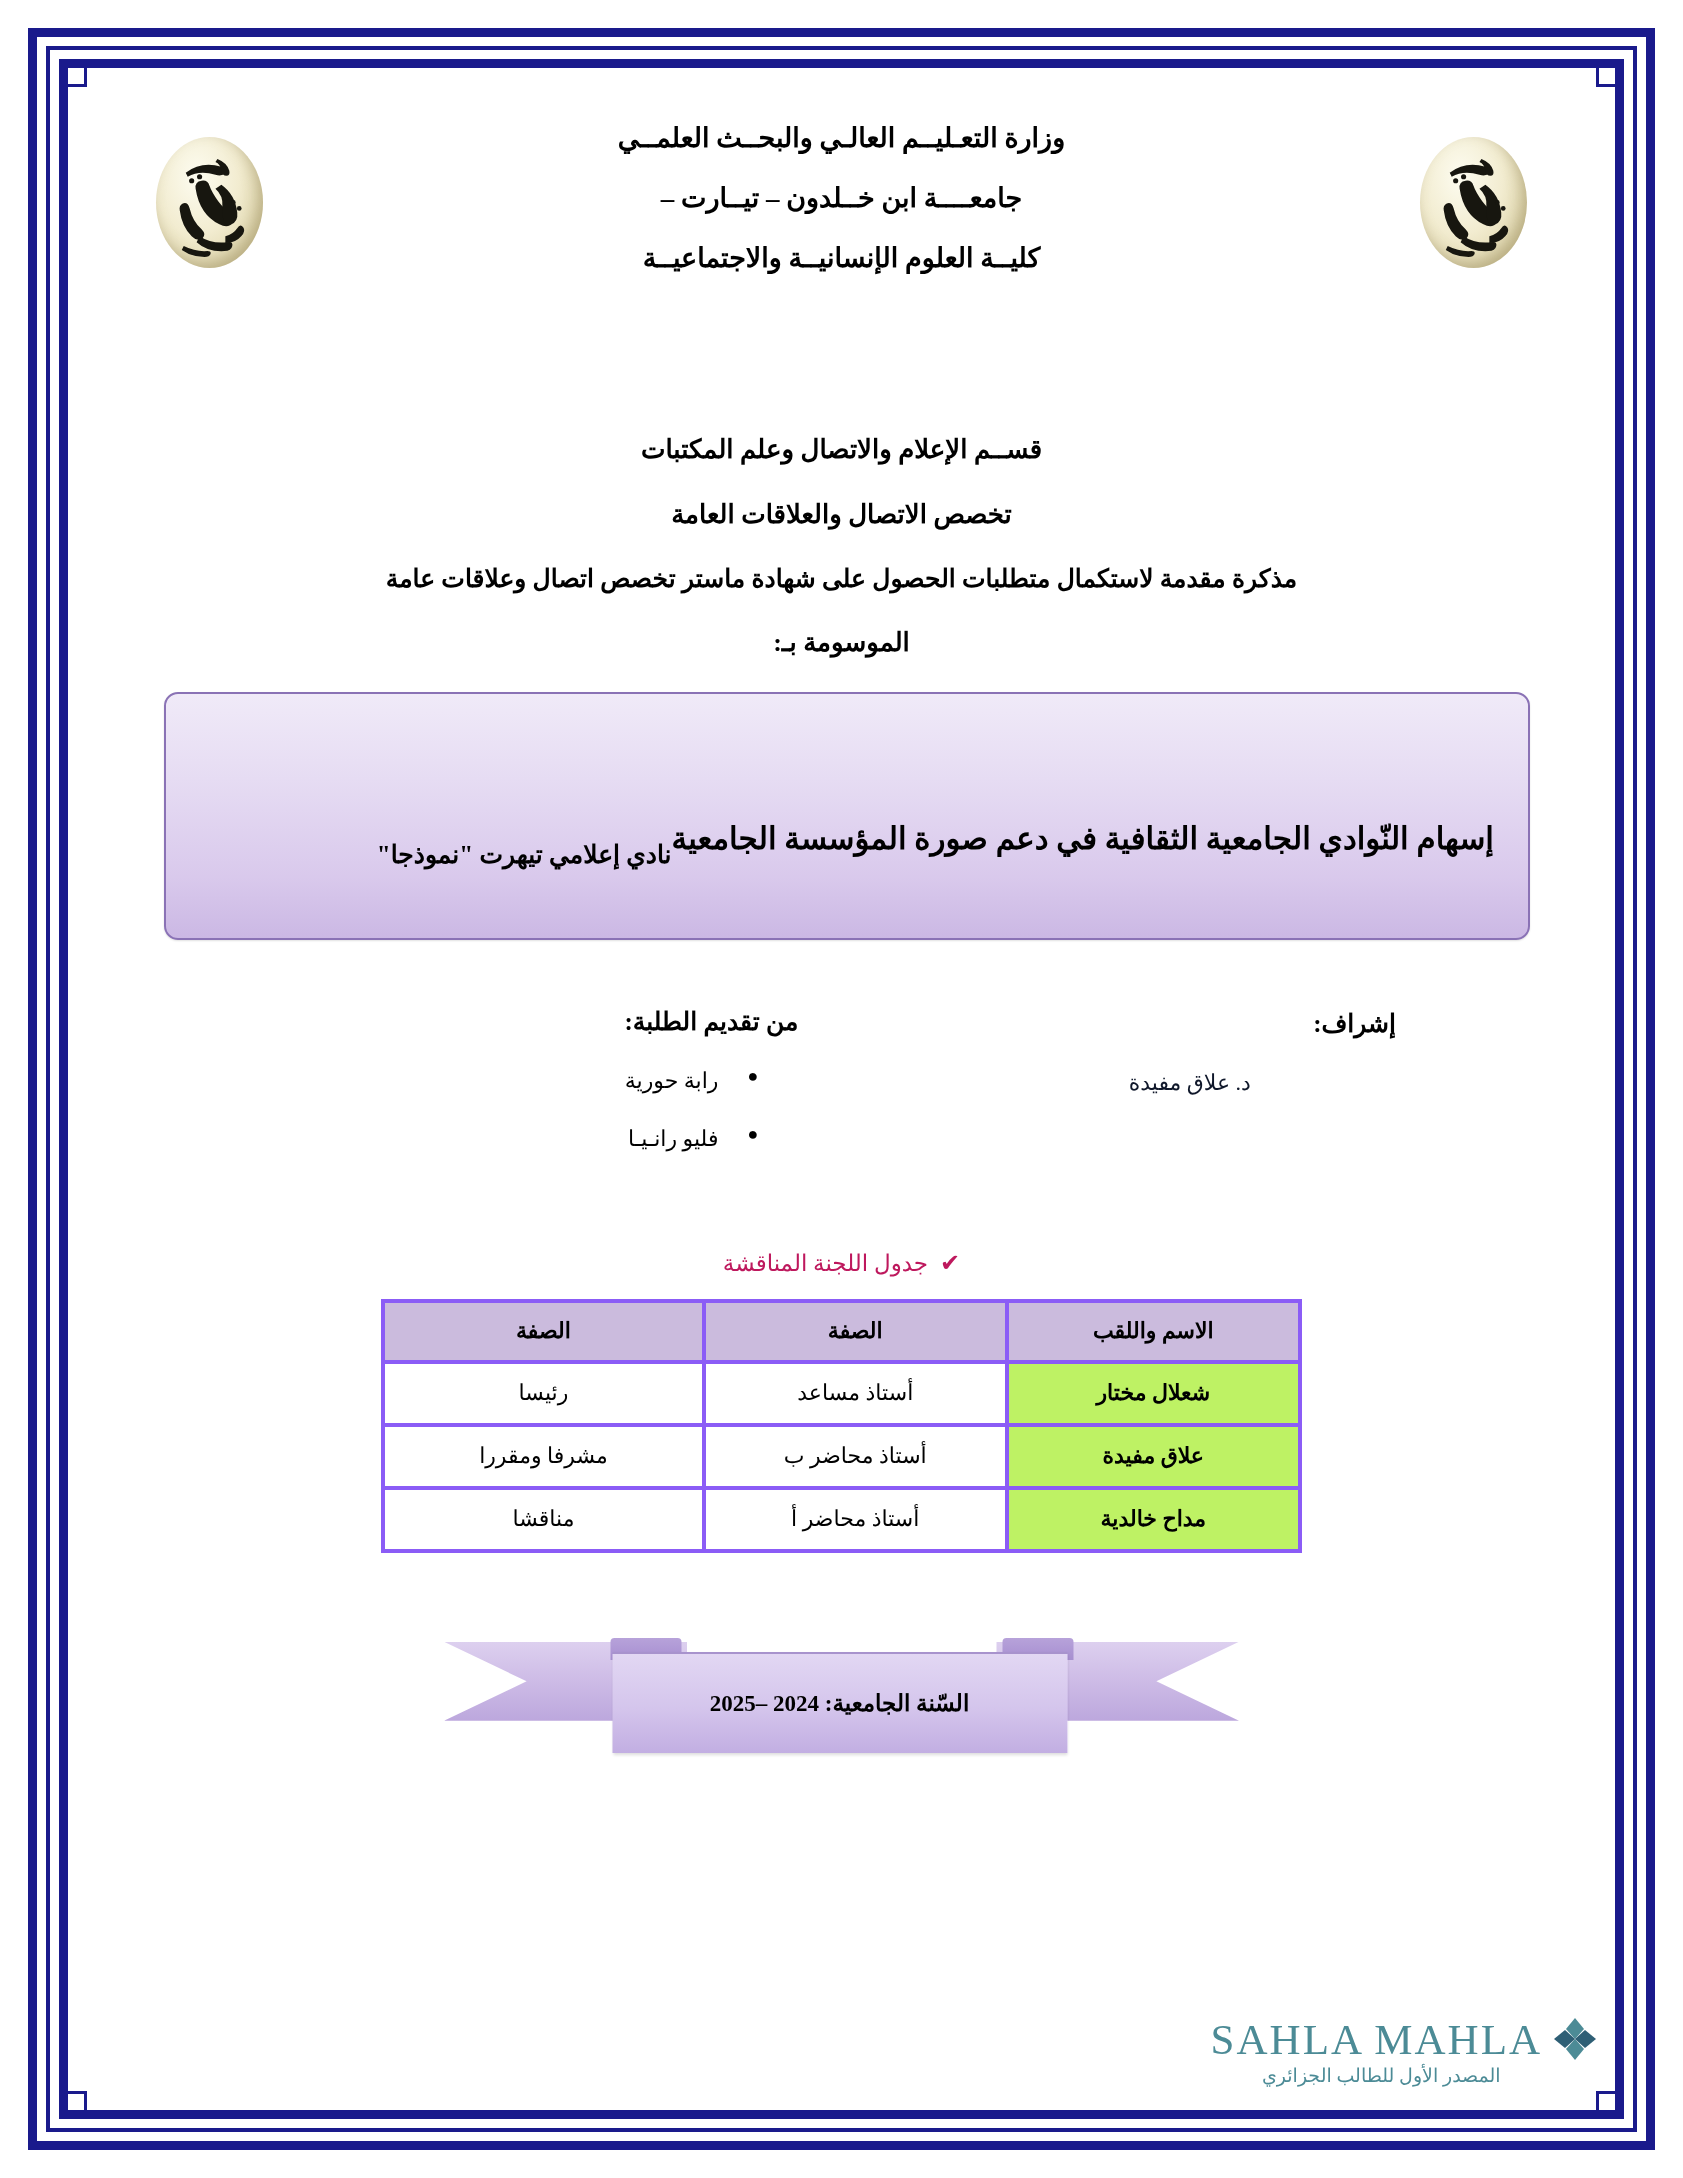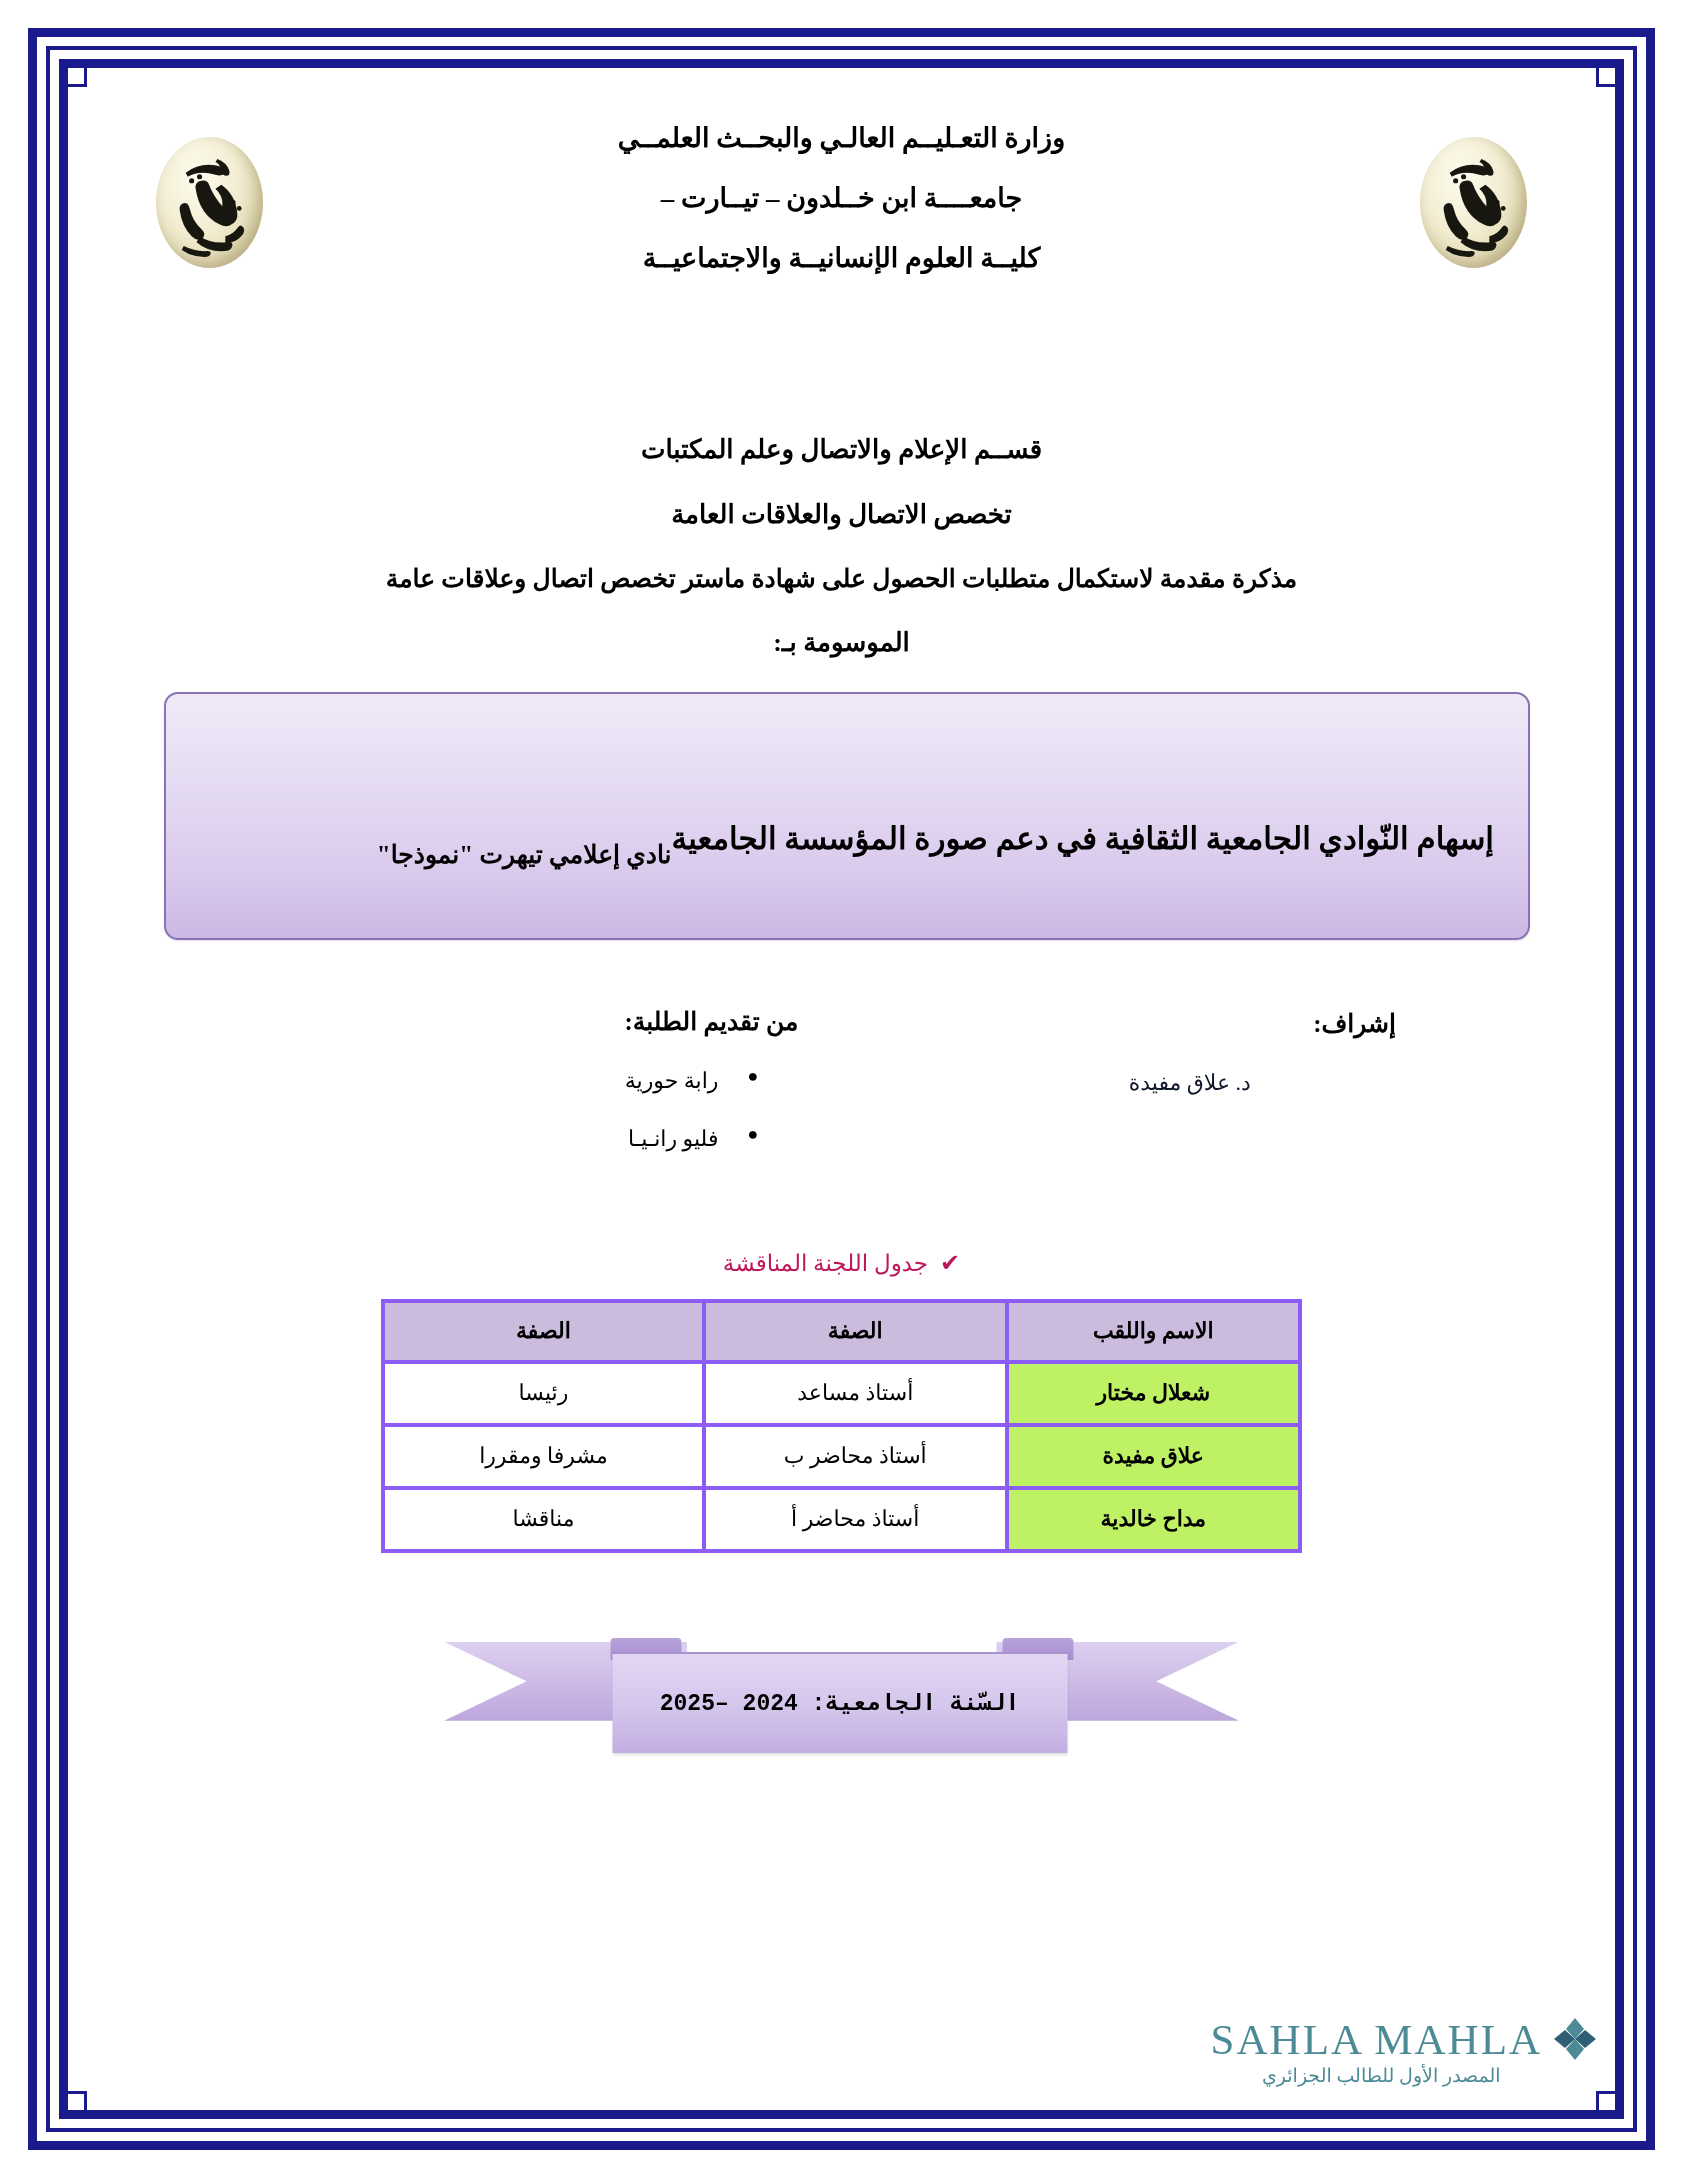--- a/index.html
+++ b/index.html
@@ -201,21 +201,20 @@
   }
   .jury-table col.c-name { width: 32%; }
   .jury-table col.c-rank { width: 33%; }
   .jury-table col.c-role { width: 35%; }
 
   
   .ribbon-wrap {
     position: relative;
     margin-top: 71px;
     height: 129px;
-    font-family: Liberation Mono, monospace;
   }
   .ribbon {
     position: absolute;
     left: 50%;
     transform: translateX(-50%);
     width: 693px;
     height: 103px;
   }
   .ribbon-tail {
     position: absolute;

